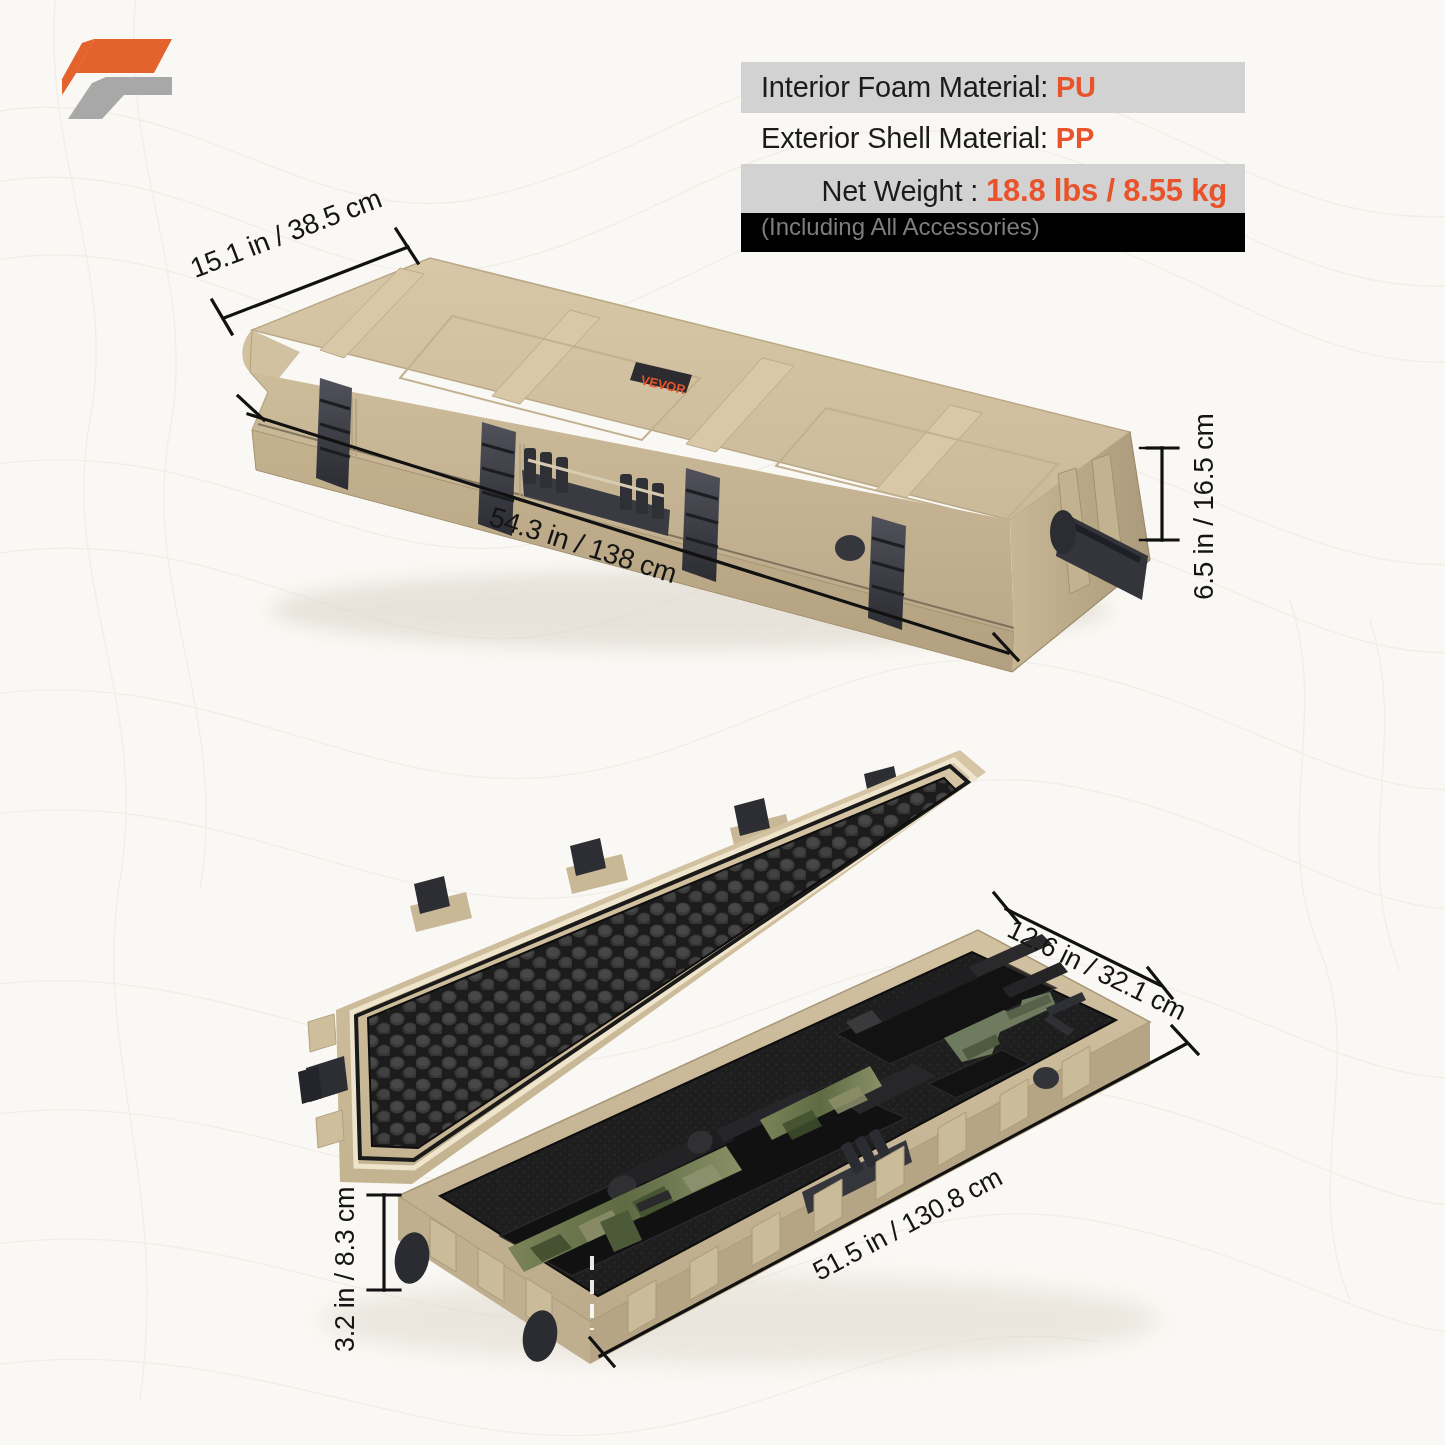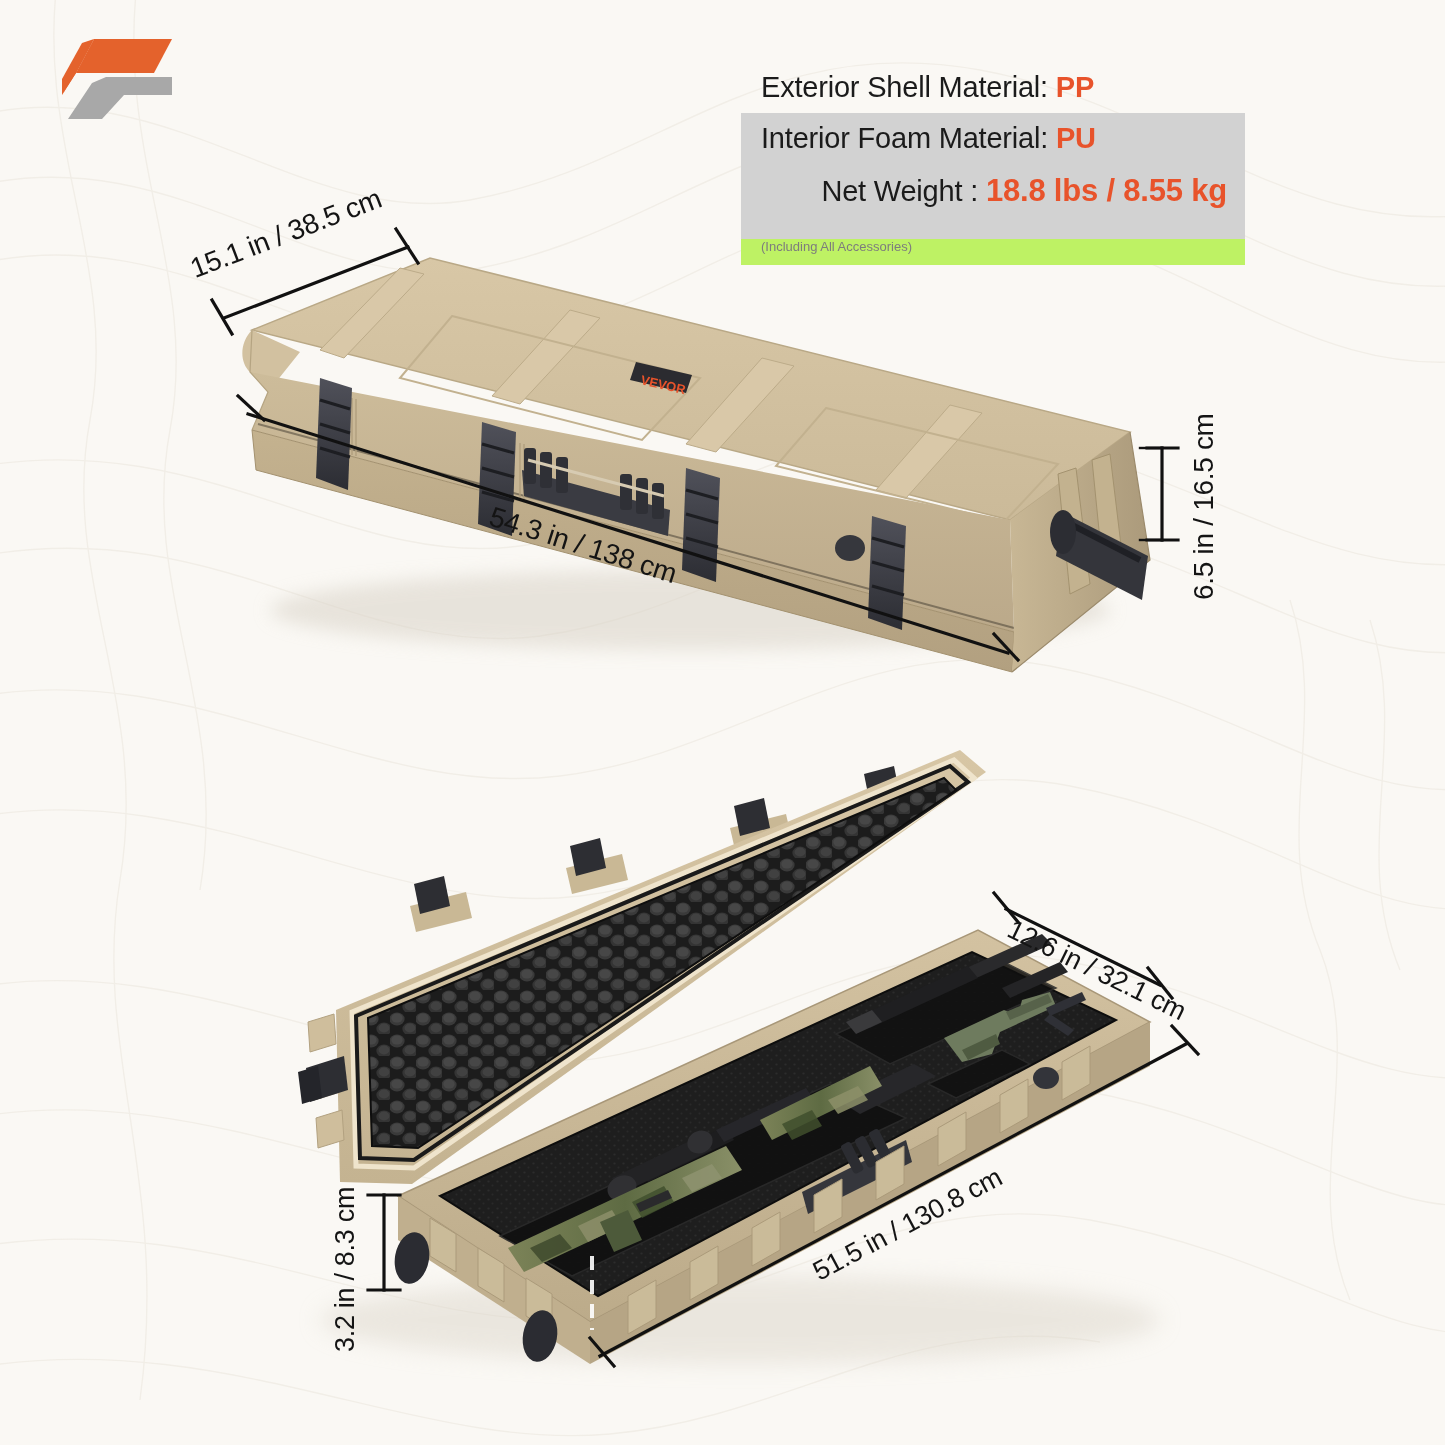--- a/index.html
+++ b/index.html
@@ -22,22 +22,22 @@
   }
   .spec-row{
     padding:9px 18px 9px 20px;
     font-size:29px;color:#1b1b1b;letter-spacing:-.2px;white-space:nowrap;
   }
   .spec-row.shaded{background:#d2d2d2;}
   .spec-row .accent{color:#e8532b;font-weight:bold;}
   #spec-weight{padding-bottom:4px;text-align:right;}
   #spec-weight .accent{font-size:31px;}
   #spec-note{
-    background:#bef264;padding:0 20px 11px 20px;
-    font-size:13px;color:#7d7d7d;white-space:nowrap;margin-top:26px;
+    background:#000000;padding:0 20px 11px 20px;
+    font-size:24px;color:#7d7d7d;white-space:nowrap;
   }
   .spec-block-shaded{background:#d2d2d2;}
 
   
   .dim-label{
     position:absolute;z-index:14;
     font-size:28px;color:#141414;white-space:nowrap;
     letter-spacing:-.3px;
   }
   .dim-label.small{font-size:27px;}
@@ -77,27 +77,27 @@
 </svg>
 
 <svg id="brand-logo" viewBox="0 0 120 92">
   <polygon points="38,6 116,6 98,40 20,40" fill="#e4622c"></polygon>
   <polygon points="38,6 20,40 6,62 24,28" fill="#e4622c"></polygon>
   <polygon points="38,6 20,40 6,62 6,46 26,10" fill="#e4622c"></polygon>
   <polygon points="50,44 116,44 116,62 68,62 46,86 12,86 36,50" fill="#a8a8a8"></polygon>
 </svg>
 
 <div id="spec-panel">
+  <div class="spec-row shaded">
+    <span>Interior Foam Material:</span>
+    <span class="accent">PU</span>
+  </div>
   <div class="spec-row">
     <span>Exterior Shell Material:</span>
     <span class="accent">PP</span>
-  </div>
-  <div class="spec-row shaded">
-    <span>Interior Foam Material:</span>
-    <span class="accent">PU</span>
   </div>
   <div class="spec-block-shaded">
     <div class="spec-row" id="spec-weight">
       <span>Net Weight :</span>
       <span class="accent">18.8 lbs / 8.55 kg</span>
     </div>
     <div id="spec-note">(Including All Accessories)</div>
   </div>
 </div>
 

